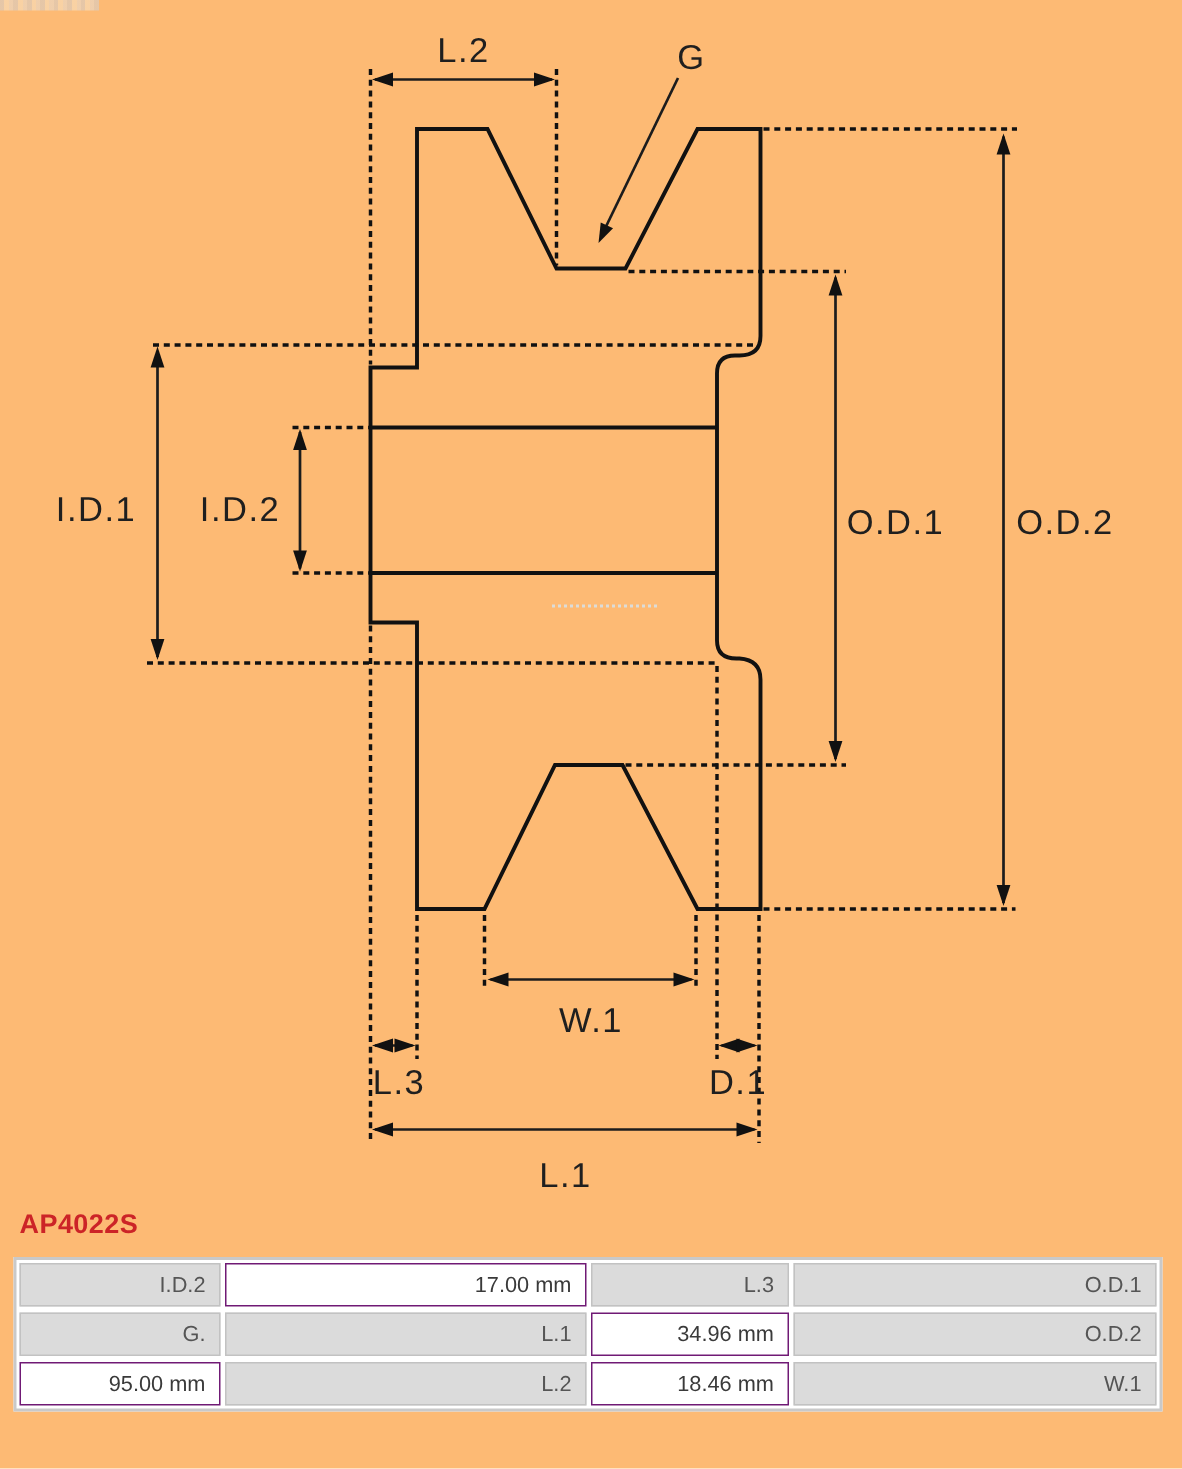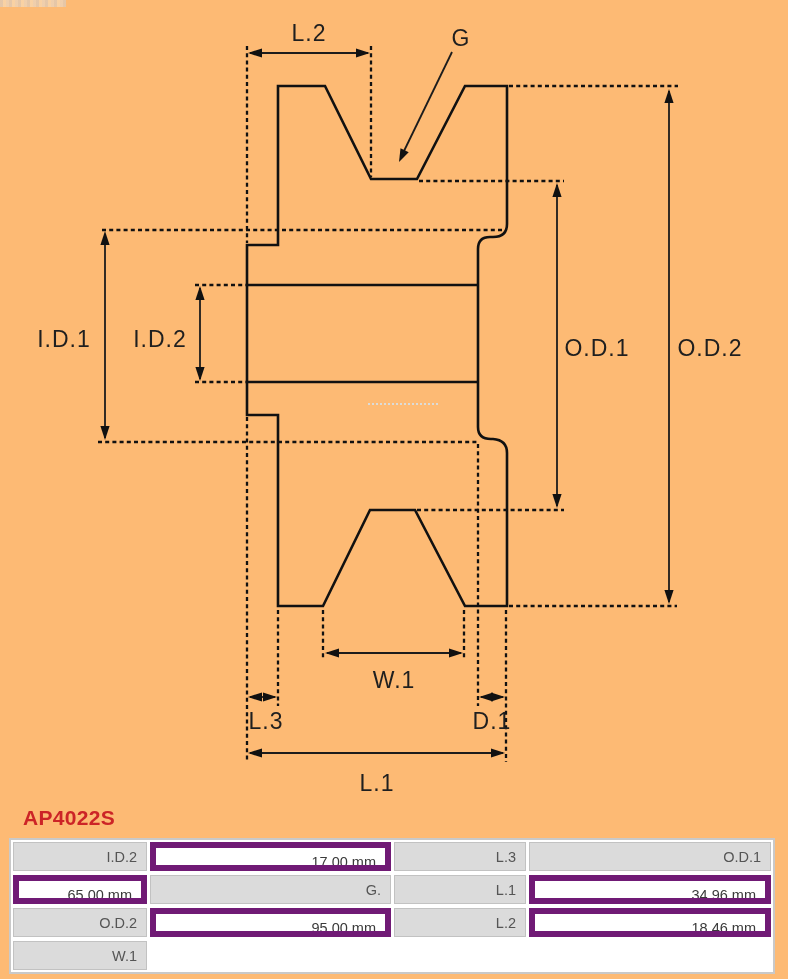--- a/index.html
+++ b/index.html
@@ -9,30 +9,30 @@
         background:repeating-linear-gradient(90deg,#c9d6e6 0 3px,#f4eedd 3px 6px,#dfe7ef 6px 9px);}
   svg.drawing{position:absolute;left:0;top:0;}
   .outline{fill:none;stroke:#111;stroke-width:2.6;stroke-linejoin:miter;}
   .solid{stroke:#111;stroke-width:2.6;}
   .dash{fill:none;stroke:#111;stroke-width:2.3;stroke-dasharray:4 3.2;}
   .dim{stroke:#1c1c1c;stroke-width:1.8;fill:none;}
   .ah{fill:#111;stroke:none;}
   .wmdots{stroke:#dcdcd8;stroke-width:2;stroke-dasharray:2 2;}
   text.dlabel{font-family:"Liberation Sans",sans-serif;font-size:23px;font-weight:300;
         fill:#1f1f1f;letter-spacing:1px;text-anchor:middle;}
-  .part-title{position:absolute;left:23px;top:806px;font-size:21px;font-weight:600;
+  .part-title{position:absolute;left:13px;top:806px;font-size:18px;font-weight:600;
         color:#cc2427;letter-spacing:.3px;text-align:center;}
   .spec-table{position:absolute;left:9px;top:838px;width:766px;box-sizing:border-box;
         border:2px solid #c9c9c9;background:#fff;padding:2px;
         display:grid;grid-template-columns:134px 241px 132px 1fr;
         column-gap:3px;row-gap:4px;}
   .cell{height:29px;line-height:28px;box-sizing:border-box;font-size:14.5px;
         text-align:right;padding-right:9px;overflow:hidden;}
   .cell.lab{background:#dbdbdb;border:1px solid #c2c2c2;color:#555;}
-  .cell.val{background:#fff;border:6px solid #701a75;color:#3a3a3a;}
+  .cell.val{background:#fff;border:1px solid #701a75;color:#3a3a3a;}
 </style>
 </head>
 <body>
 
 <div class="page">
 
   <div class="wm-fragment"></div>
 
   <svg class="drawing" width="788" height="802" viewBox="0 0 788 802">
 
@@ -133,21 +133,20 @@
   </svg>
 
   <div class="part-title">AP4022S</div>
 
   <div class="spec-table">
     <div class="cell lab">I.D.2</div>
     <div class="cell val">17.00 mm</div>
     <div class="cell lab">L.3</div>
 
     <div class="cell lab">O.D.1</div>
-    <div class="cell val">65.00 mm</div>
     <div class="cell lab">G.</div>
 
     <div class="cell lab">L.1</div>
     <div class="cell val">34.96 mm</div>
     <div class="cell lab">O.D.2</div>
     <div class="cell val">95.00 mm</div>
 
     <div class="cell lab">L.2</div>
     <div class="cell val">18.46 mm</div>
     <div class="cell lab">W.1</div>

